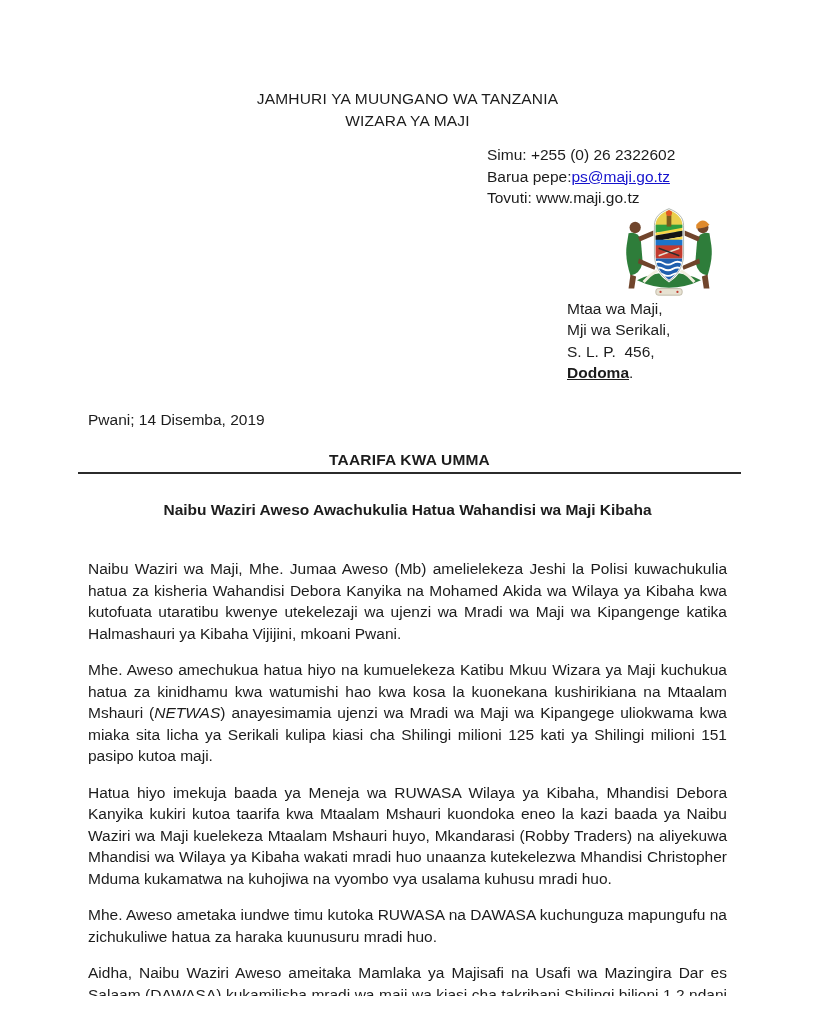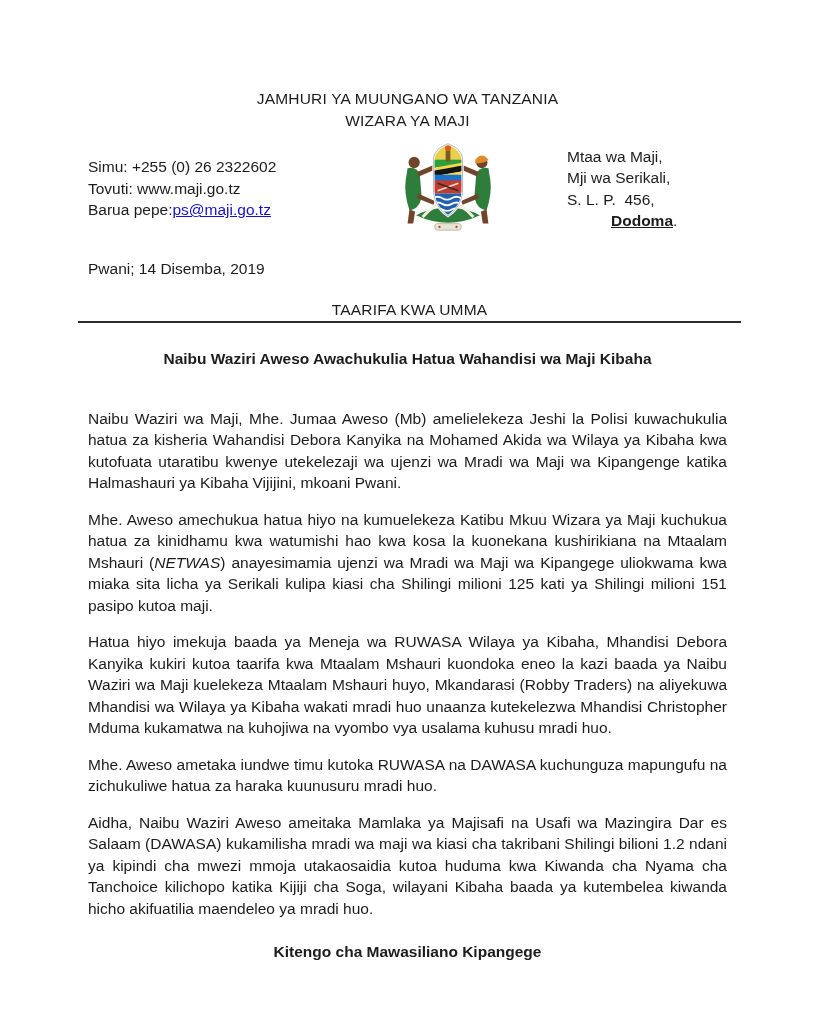--- a/index.html
+++ b/index.html
@@ -4,48 +4,48 @@
 <style>
   html,body{margin:0;padding:0;background:#ffffff;}
   .page{
     width:819px;height:996px;background:#ffffff;box-sizing:border-box;
     font-family:"Liberation Sans","DejaVu Sans",sans-serif;
     color:#1c1c1c;font-size:15.5px;line-height:21.5px;
     padding:88px 92px 0 88px;position:relative;overflow:hidden;
   }
   .hdr-org{text-align:center;letter-spacing:.2px;}
   .hdr-ministry{text-align:center;font-weight:normal;letter-spacing:.2px;}
-  .hdr-row{display:flex;justify-content:space-between;align-items:center;margin-top:13px;}
+  .hdr-row{display:flex;justify-content:space-between;align-items:flex-end;margin-top:13px;flex-direction:column;}
   .contact{width:240px;}
   .contact div{white-space:nowrap;}
   .emblem{width:116px;height:94px;flex:0 0 auto;margin-top:-5px;}
   .address{width:160px;}
   .address div{white-space:nowrap;}
-  .city{font-weight:bold;text-decoration:underline;margin-left:44px;}
+  .city{font-weight:bold;text-decoration:underline;}
   a.link{color:#1512cd;text-decoration:underline;cursor:pointer;}
   .dateline{margin-top:25px;}
   .notice{margin:19px -14px 0 -10px;border-bottom:2px solid #2b2b2b;text-align:center;padding-bottom:1px;}
-  .notice-title{font-weight:normal;letter-spacing:.2px;}
+  .notice-title{font-weight:bold;letter-spacing:.2px;}
   .subject{margin-top:25px;margin-bottom:38px;text-align:center;font-weight:bold;}
   p.body{text-align:justify;margin:0 0 15px 0;}
   .footer{margin-top:22px;text-align:center;font-weight:bold;}
 </style>
 </head>
 <body>
 
 <div class="page">
 
   <div class="hdr-org">JAMHURI YA MUUNGANO WA TANZANIA</div>
   <div class="hdr-ministry">WIZARA YA MAJI</div>
 
   <div class="hdr-row">
     <div class="contact">
       <div>Simu: +255 (0) 26 2322602</div>
+      <div><span>Barua pepe:</span><a class="link" href="#">ps@maji.go.tz</a></div>
       <div>Tovuti: www.maji.go.tz</div>
-      <div><span>Barua pepe:</span><a class="link" href="#">ps@maji.go.tz</a></div>
     </div>
 
     <div class="emblem">
       <svg viewBox="0 0 120 100" width="116" height="94" aria-hidden="true">
 
         <circle cx="24" cy="25" r="6" fill="#70452c"></circle>
         <path d="M17 31 Q27 29 30 38 L32 62 Q29 75 19 76 Q13 58 15 44 Z" fill="#2e7d3a"></path>
         <path d="M27 35 L46 27 L47.5 32 L29 40 Z" fill="#70452c"></path>
         <path d="M28 58 L46 66 L44.5 70 L27 63 Z" fill="#70452c"></path>
         <path d="M19 75 L17 90 L23 90 L25 77 Z" fill="#70452c"></path>

